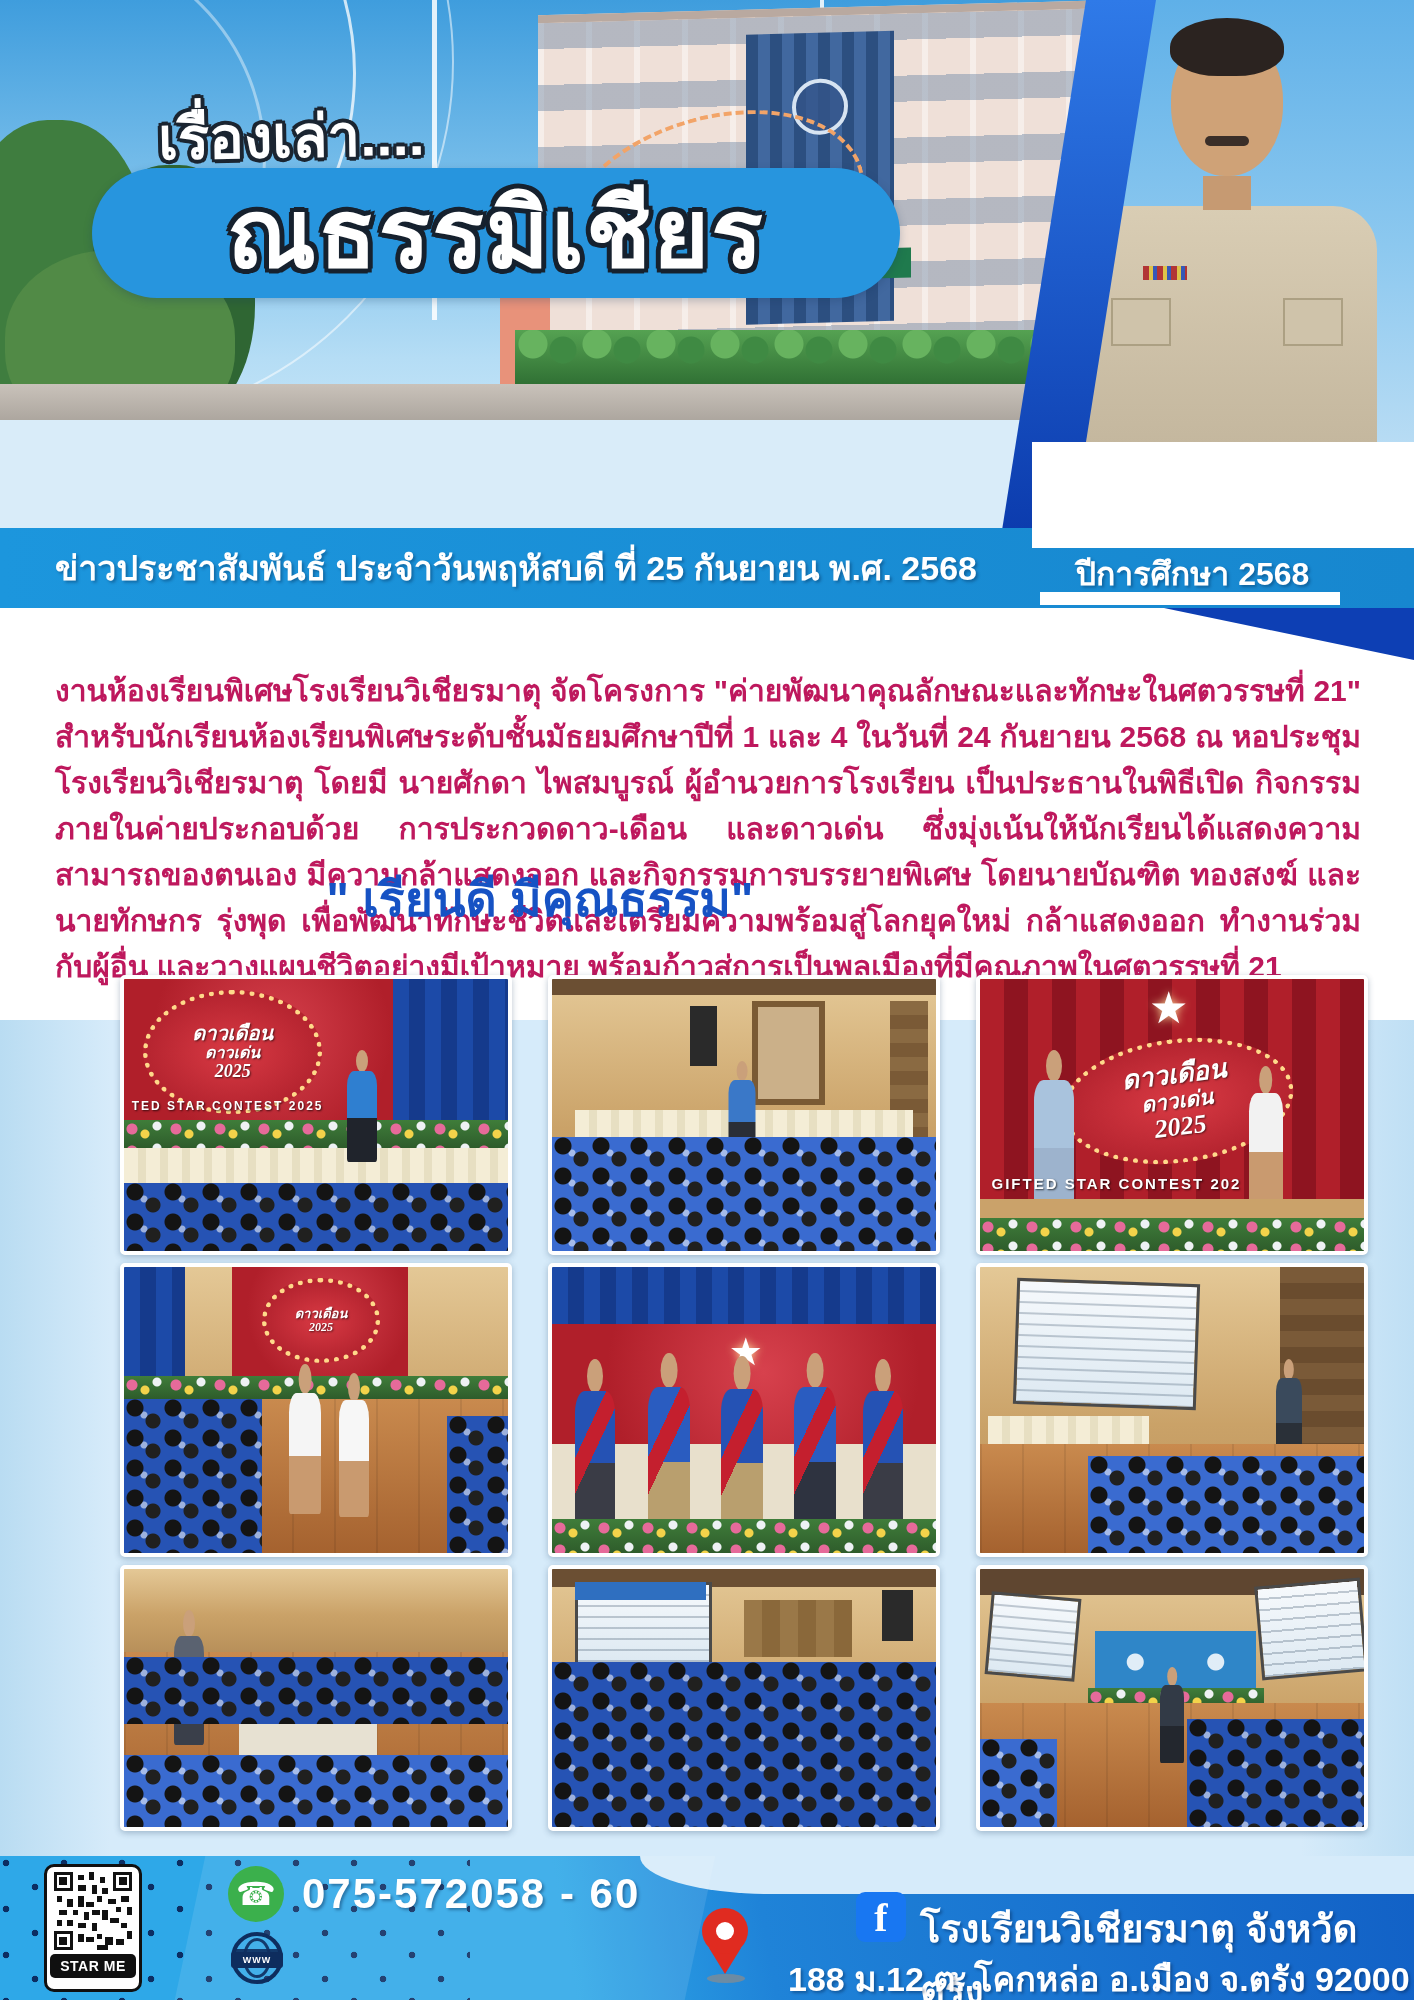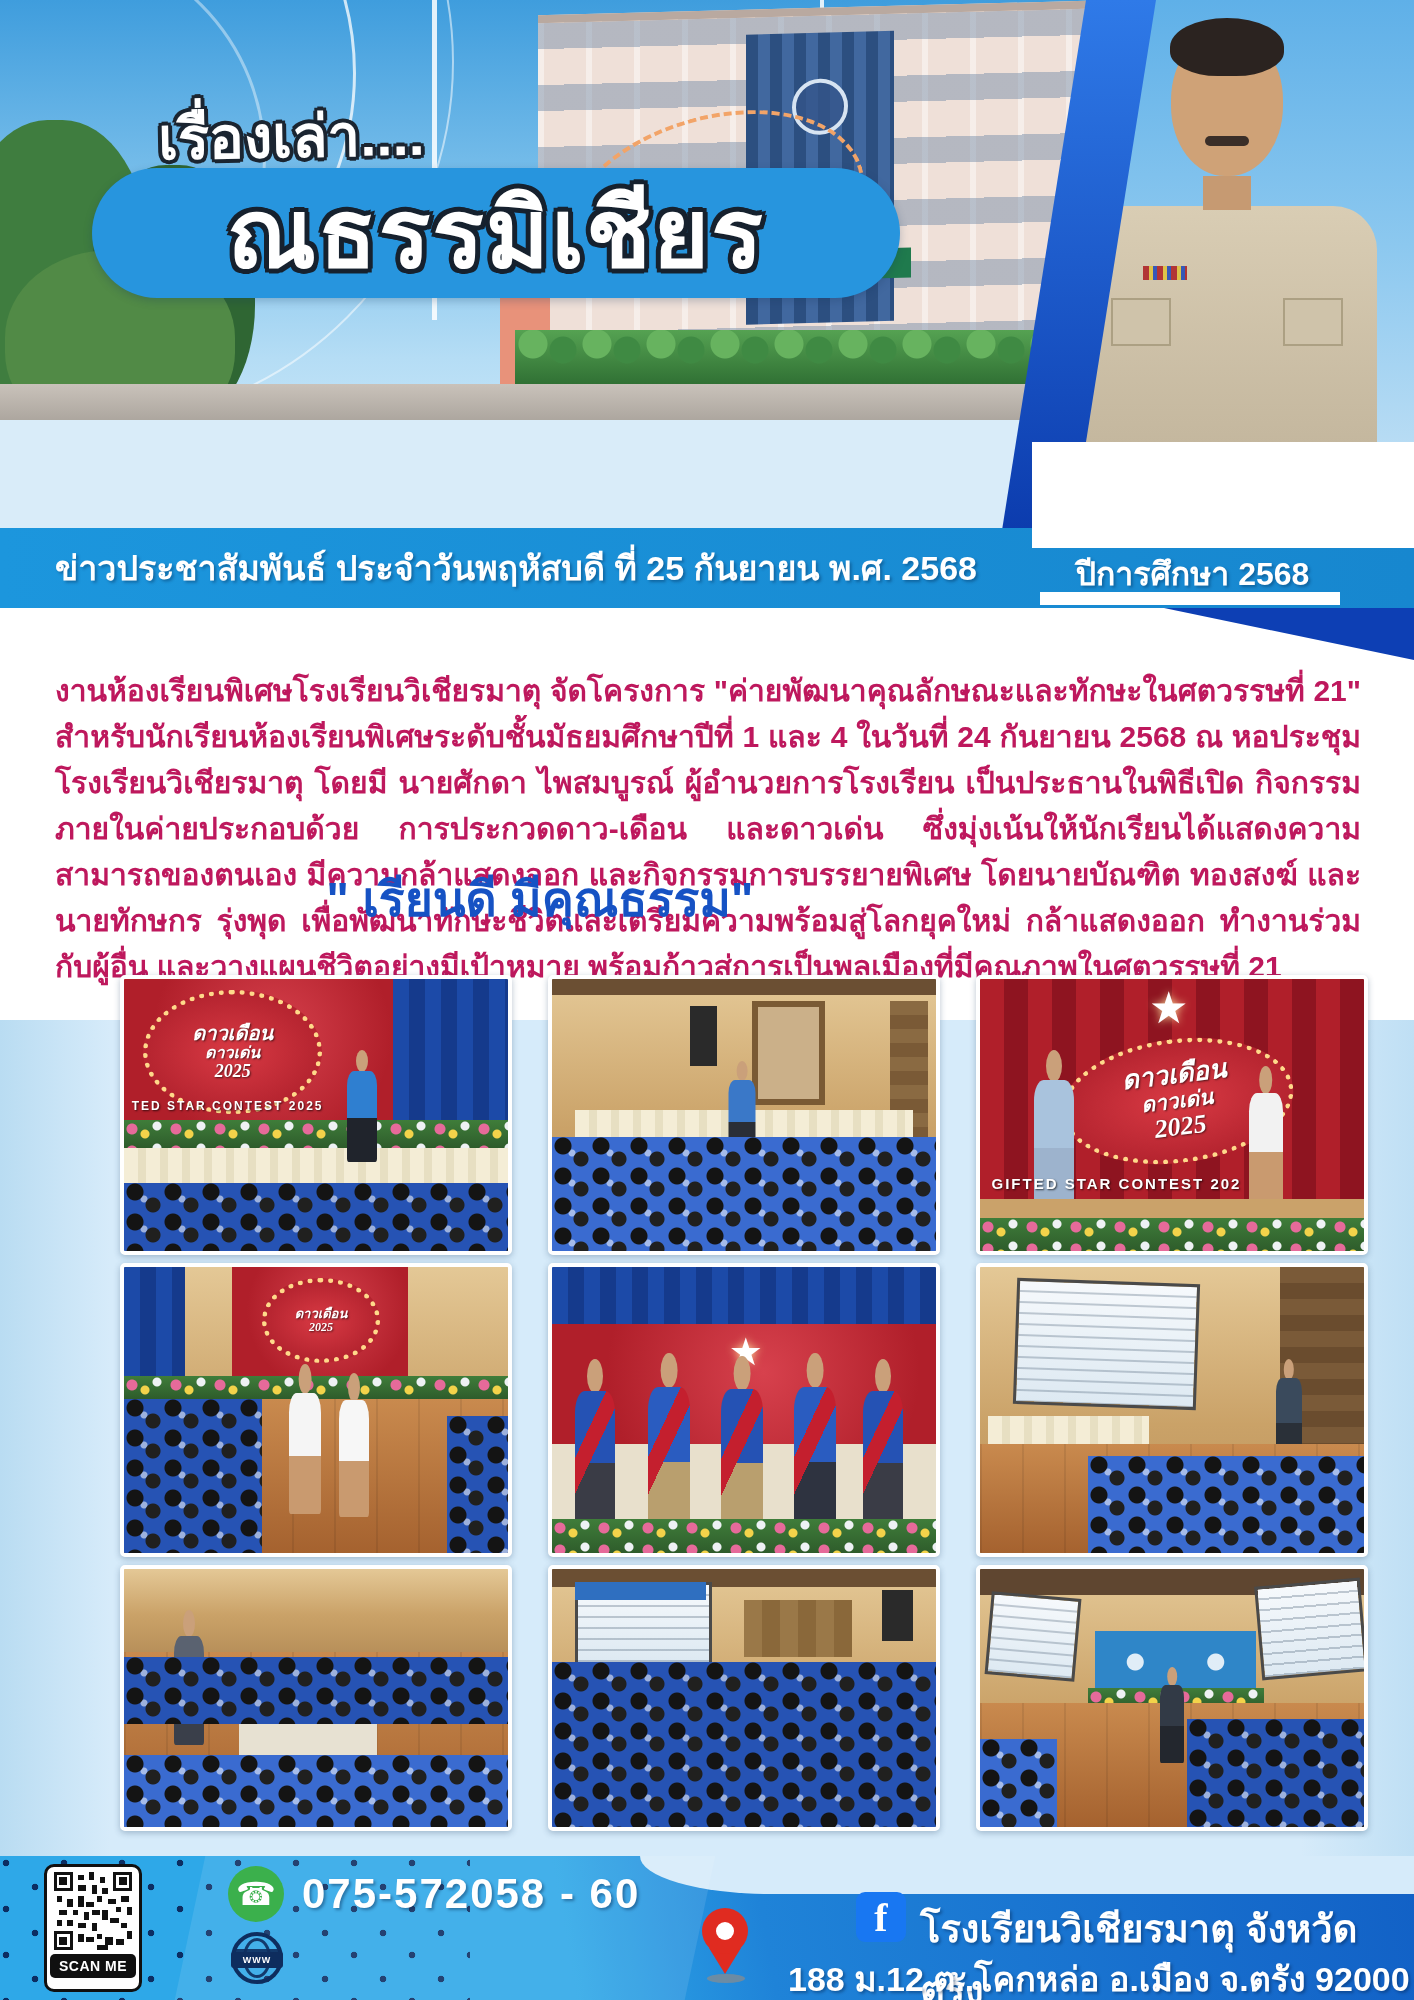--- a/index.html
+++ b/index.html
@@ -386,21 +386,21 @@
             <rect x="25" y="19" width="2" height="2"></rect>
             <rect x="27" y="22" width="2" height="3"></rect>
           <rect x="9" y="23" width="2" height="3"></rect>
             <rect x="12" y="24" width="3" height="2"></rect>
             <rect x="16" y="23" width="2" height="2"></rect>
           <rect x="19" y="24" width="3" height="3"></rect>
             <rect x="23" y="25" width="3" height="2"></rect>
             <rect x="16" y="27" width="4" height="2"></rect>
         </g>
       </svg>
-      <div class="qr-label">SCAN ME</div>
+      <div class="qr-label">STAR ME</div>
     </div>
 
     <div class="phone-icon">
       <span>☎</span>
     </div>
     <div class="footer-text" style="left:302px;top:14px;font-size:42px;letter-spacing:2px;">075-572058 - 60</div>
 
     <div class="globe-icon">
       <span class="globe-band">WWW</span>
     </div>

